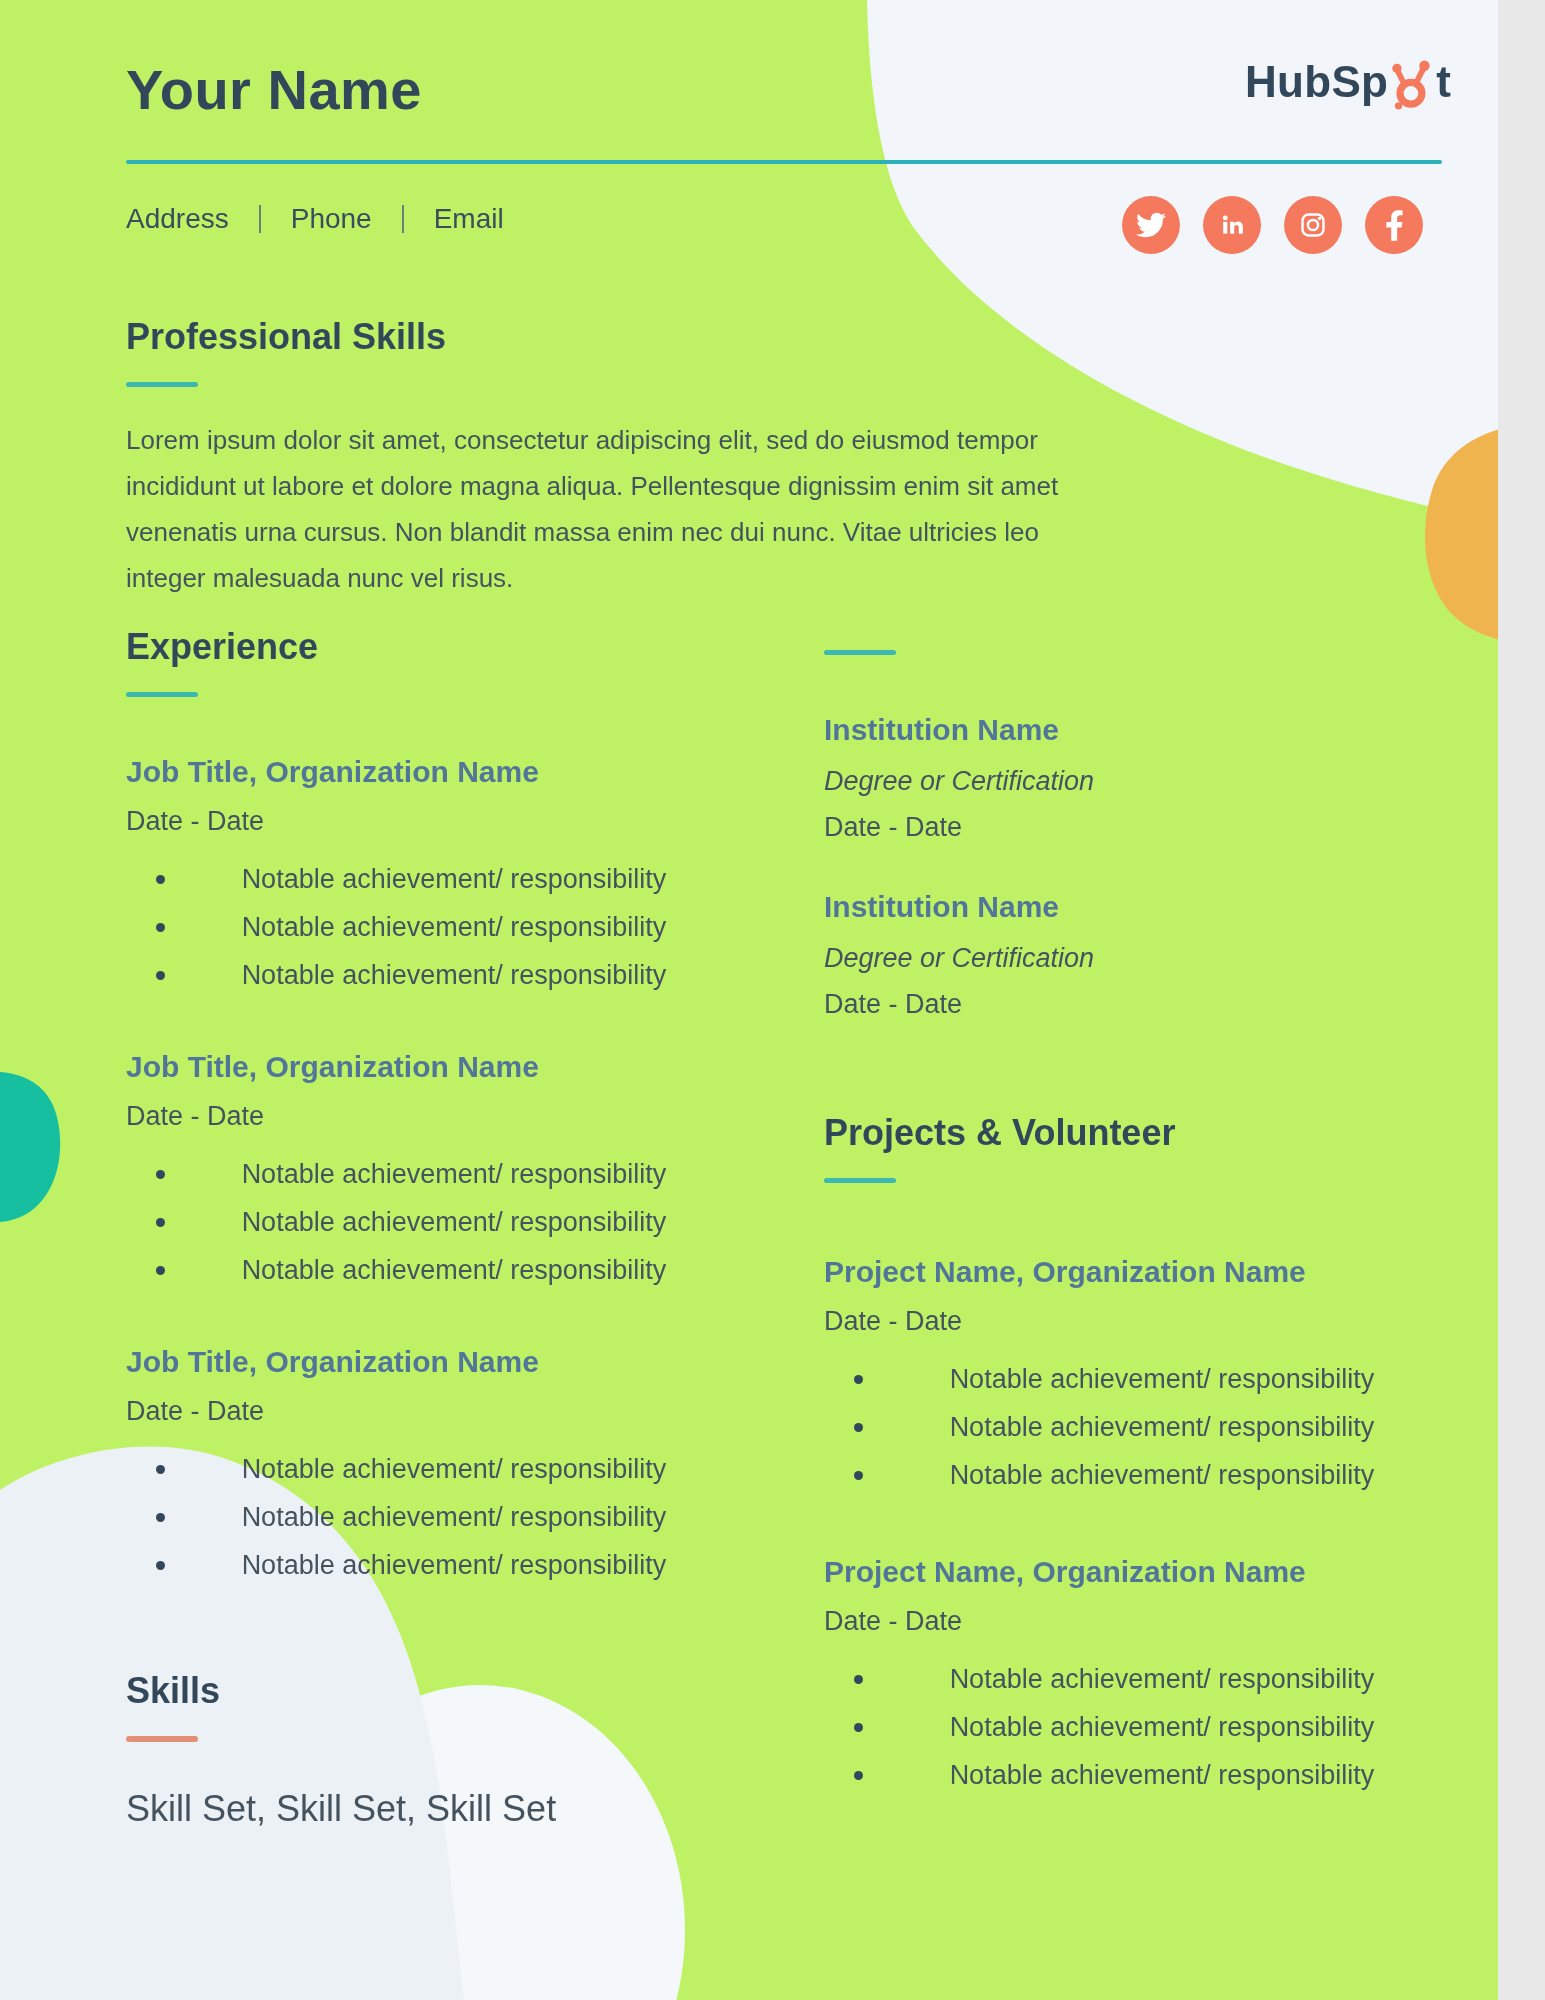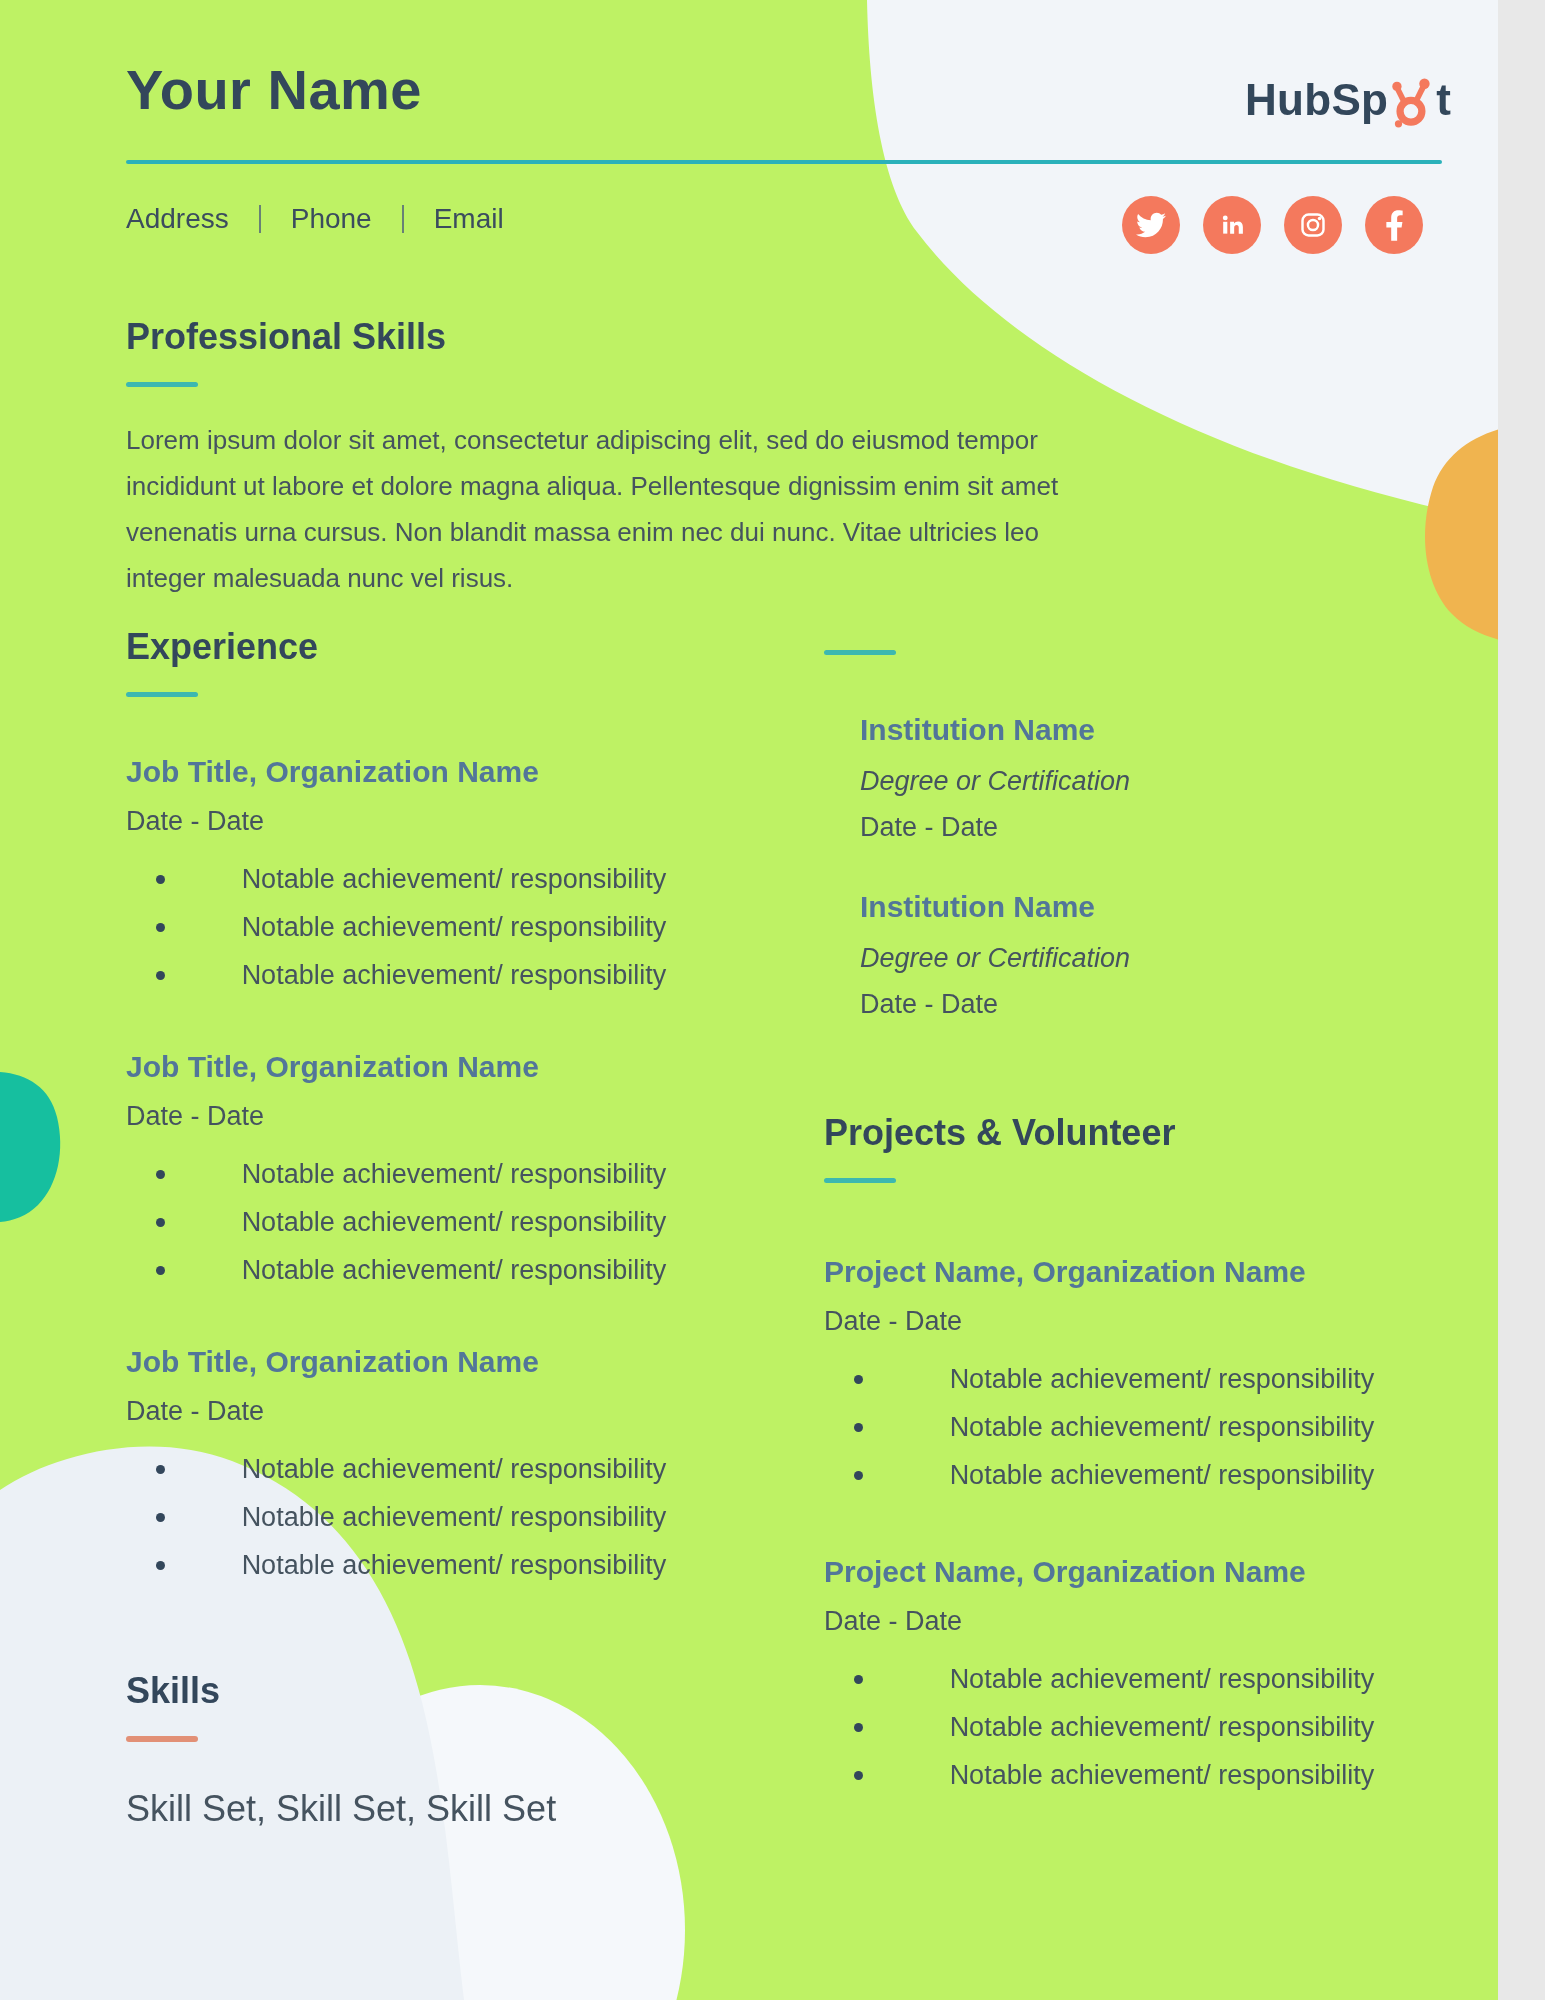--- a/index.html
+++ b/index.html
@@ -9,21 +9,21 @@
     -webkit-font-smoothing:antialiased;
   }
   .bg-art{position:absolute;inset:0;width:1545px;height:2000px;}
 
   
   .name{
     position:absolute;left:126px;top:60px;font-size:56px;line-height:60px;
     font-weight:700;color:#33475b;letter-spacing:.5px;
   }
   .logo{
-    position:absolute;left:1245px;top:72px;display:flex;align-items:flex-end;
+    position:absolute;left:1245px;top:54px;display:flex;align-items:flex-end;
     font-size:44px;font-weight:700;color:#33475b;letter-spacing:.3px;line-height:56px;
   }
   .logo .sprocket{display:block;margin:0 1px -2px 1px;}
   .rule{
     position:absolute;left:126px;top:160px;width:1316px;height:4px;
     background:#2bb1ba;border-radius:2px;
   }
   .contact{
     position:absolute;left:126px;top:203px;display:flex;align-items:center;gap:30px;
     font-size:28px;color:#3b4c5e;
@@ -54,21 +54,21 @@
   }
 
   
   .profile{position:absolute;left:126px;top:316px;width:1030px;}
   .profile p{margin:30px 0 0 0;width:990px;font-size:26px;line-height:46px;color:#45535f;}
 
   .col-left{position:absolute;left:126px;top:626px;width:600px;}
   .col-right{position:absolute;left:824px;top:626px;width:620px;}
 
   .job{margin-top:57px;}
-  .school{margin-top:57px;margin-left:36px;}
+  .school{margin-top:57px;}
   .school + .school{margin-top:45px;}
   .skills-block{margin-top:88px;}
   .skills-text{margin-top:50px;font-size:36px;line-height:34px;color:#45535f;}
   .projects-head{margin-top:91px;}
   .project{margin-top:71px;}
   .project + .project{margin-top:62px;}
 </style>
 </head>
 <body>
 

